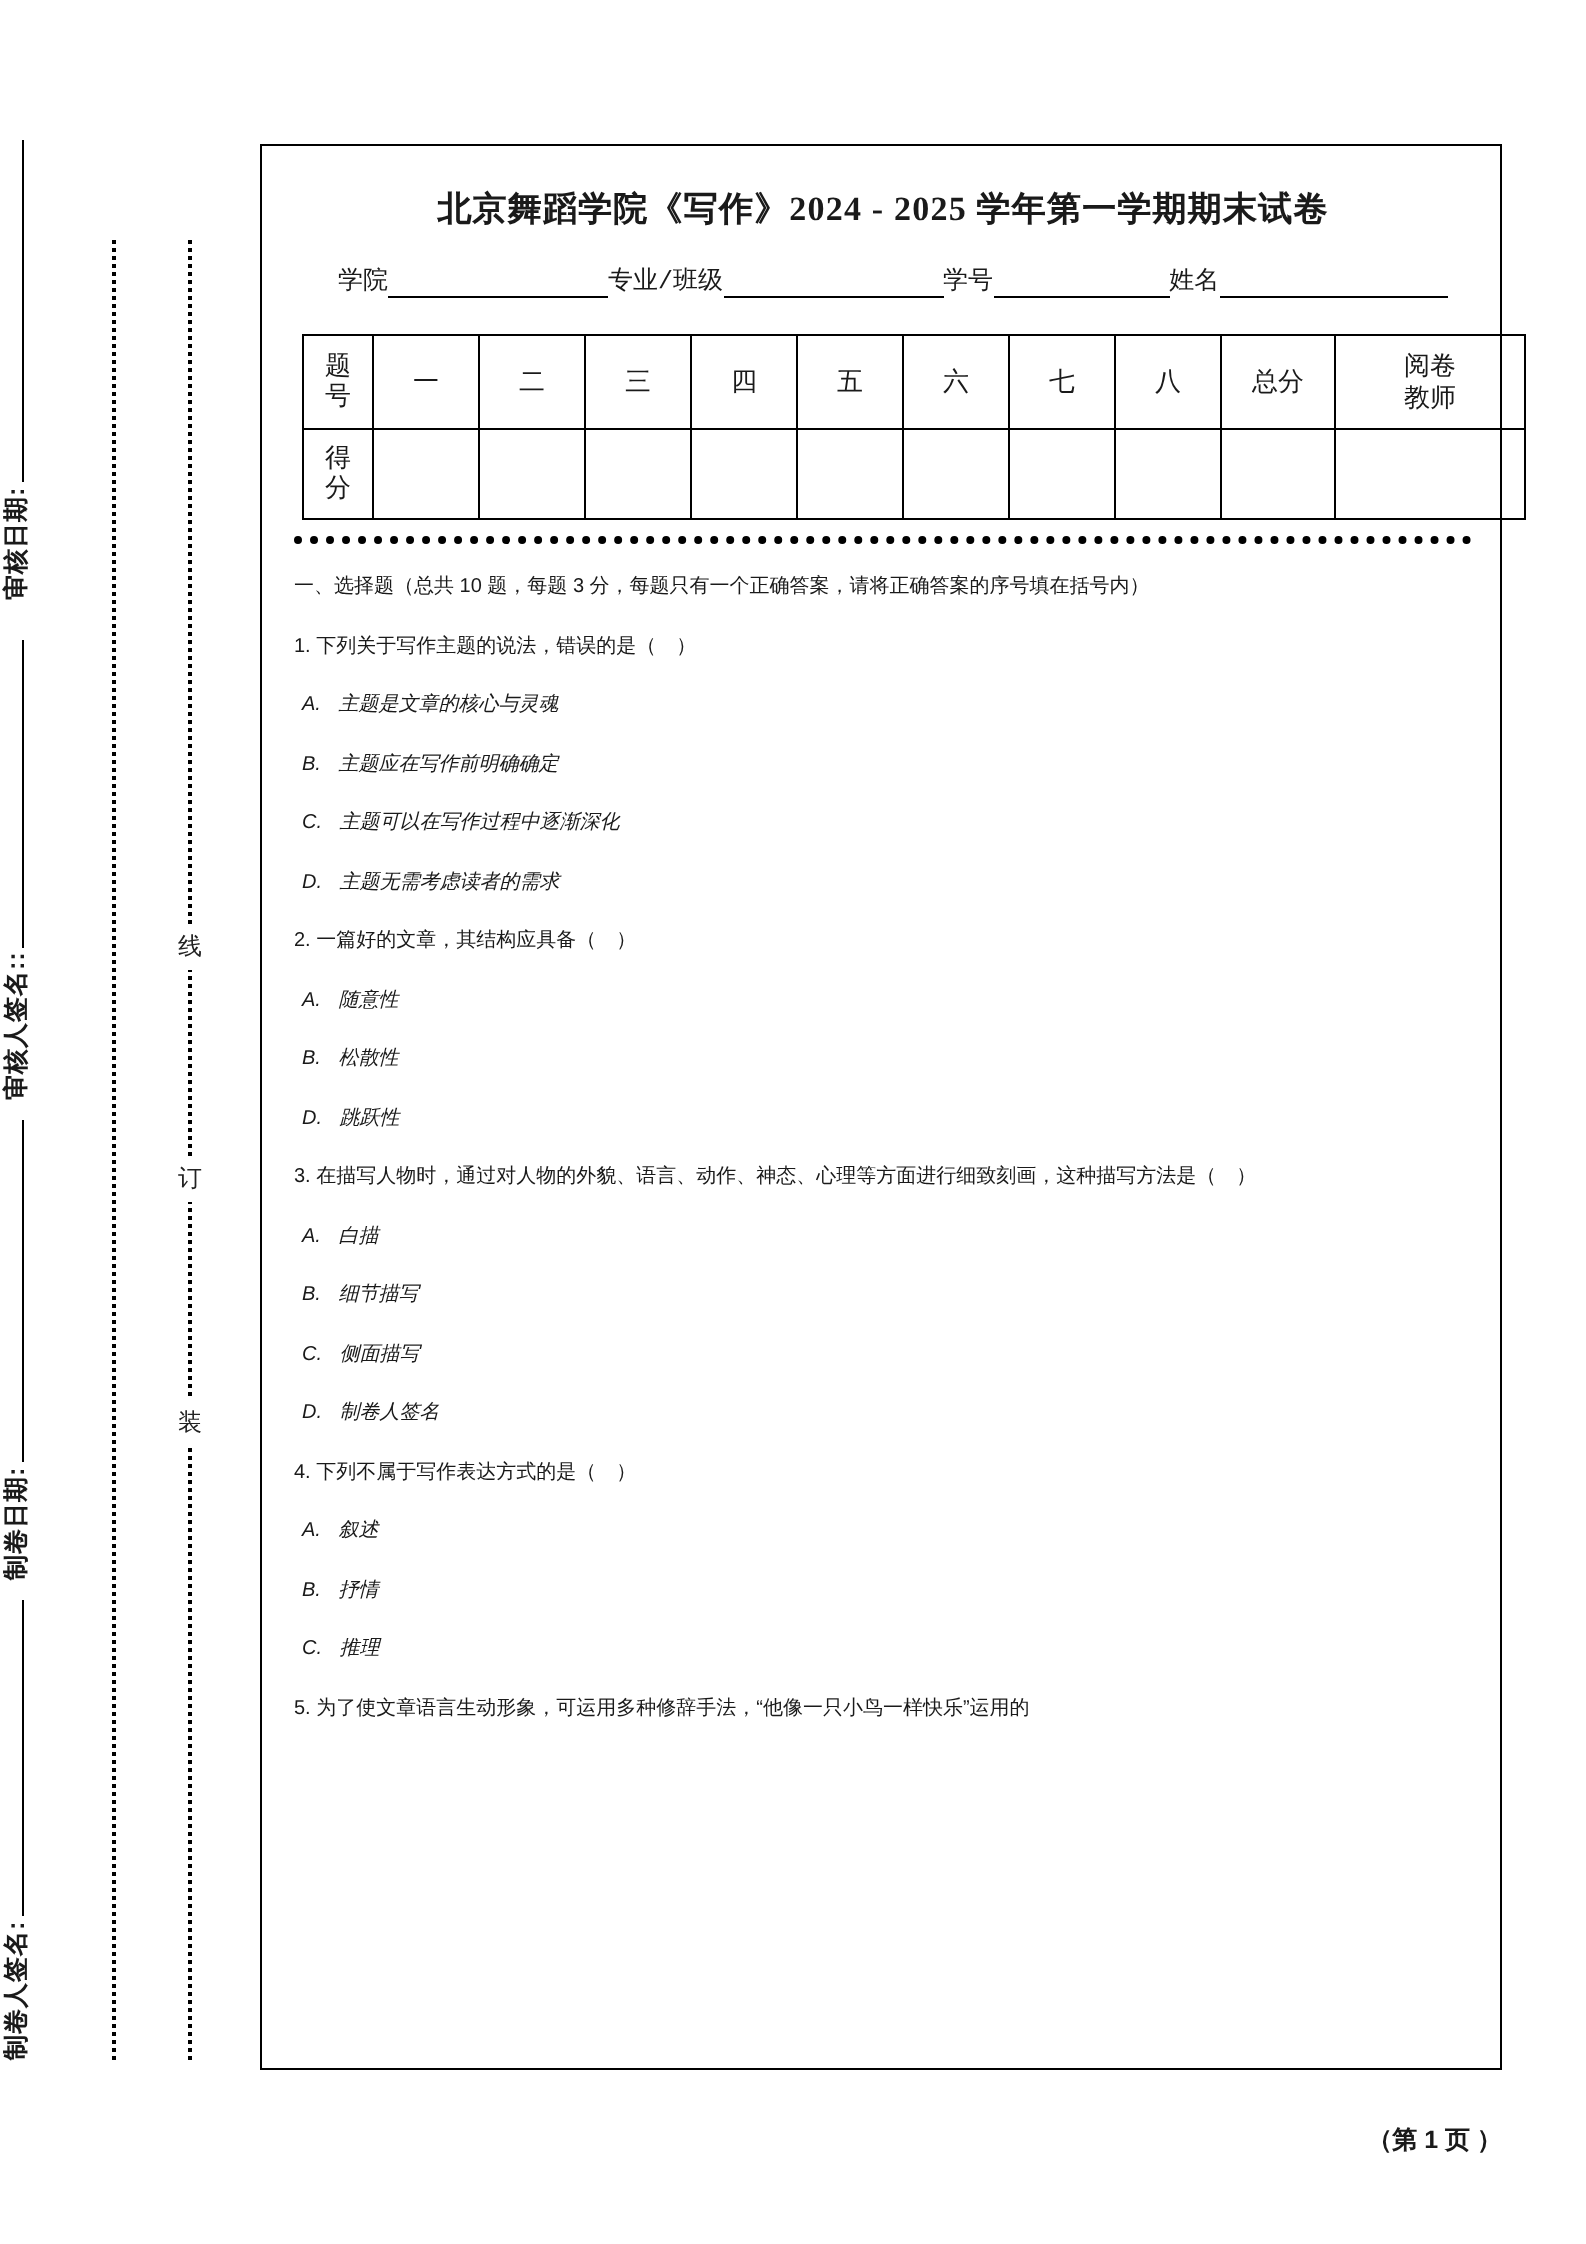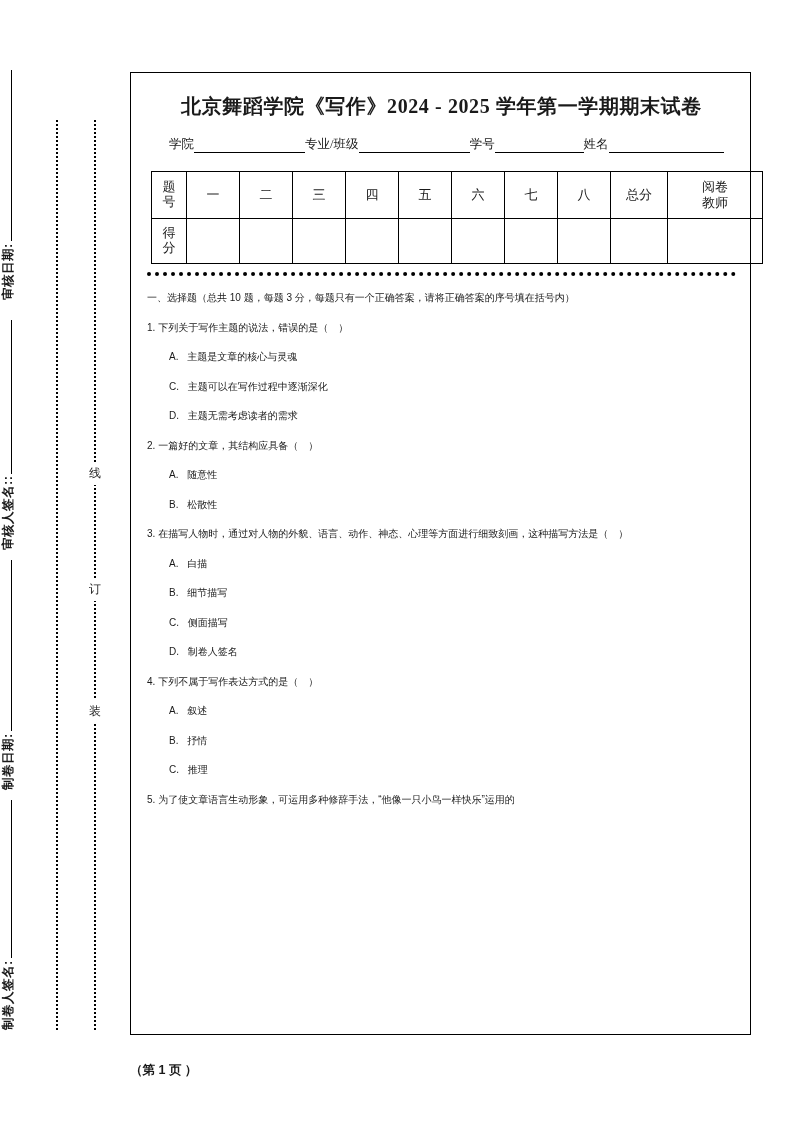--- a/index.html
+++ b/index.html
@@ -74,35 +74,35 @@
     top: 72px;
     width: 621px;
     height: 963px;
     border: 1.6px solid #000;
     box-sizing: border-box;
     padding: 14px 12px 0 14px;
   }
 
   #exam-title {
     text-align: center;
-    font-size: 20px;
+    font-size: 17px;
     font-weight: bold;
     letter-spacing: 0.6px;
     margin: 6px 0 16px 0;
     font-family: "Liberation Serif", "DejaVu Serif", serif;
   }
 
   
   #student-info {
     display: flex;
     align-items: flex-end;
     font-size: 12.5px;
     padding: 0 14px 0 24px;
     margin-bottom: 18px;
-    font-family: Liberation Serif, serif;
+    font-family: Liberation Mono, monospace;
   }
   .info-label { flex: 0 0 auto; white-space: nowrap; }
   .info-rule {
     border-bottom: 1px solid #000;
     height: 11px;
     flex: 1 1 auto;
     min-width: 48px;
   }
   #rule-school  { flex-grow: 1.25; }
   #rule-major   { flex-grow: 1.25; }
@@ -148,31 +148,32 @@
     font-family: "Liberation Sans", "DejaVu Sans", sans-serif;
   }
   .section-heading {
     margin: 0 0 14px 0;
     text-indent: 0;
   }
   .question-stem {
     margin: 0 0 14px 0;
   }
   .option {
-    margin: 0 0 14px 22px;
+    margin: 0 0 14px 4px;
+    font-style: italic;
   }
   .opt-letter { margin-right: 6px; }
 
   
   #page-footer {
     position: absolute;
     left: 130px;
     top: 1062px;
     width: 621px;
-    text-align: left;
+    text-align: right;
     font-size: 12.5px;
     font-weight: bold;
     font-family: "Liberation Sans", "DejaVu Sans", sans-serif;
   }
 </style>
 </head>
 <body>
 
 <div id="left-margin">
   <div class="dot-line" id="dot-line-outer"></div>
@@ -266,39 +267,47 @@
 
     <p class="question-stem">
       <span>1.</span>
       <span>下列关于写作主题的说法，错误的是（　）</span>
     </p>
     <p class="option">
       <span class="opt-letter">A.</span>
       <span>主题是文章的核心与灵魂</span>
     </p>
     <p class="option">
+      <span class="opt-letter">B.</span>
+      <span>主题应在写作前明确确定</span>
+    </p>
+    <p class="option">
       <span class="opt-letter">C.</span>
       <span>主题可以在写作过程中逐渐深化</span>
     </p>
     <p class="option">
       <span class="opt-letter">D.</span>
       <span>主题无需考虑读者的需求</span>
     </p>
 
     <p class="question-stem">
       <span>2.</span>
       <span>一篇好的文章，其结构应具备（　）</span>
     </p>
     <p class="option">
       <span class="opt-letter">A.</span>
       <span>随意性</span>
     </p>
     <p class="option">
       <span class="opt-letter">B.</span>
       <span>松散性</span>
+    </p>
+    <p class="option">
+      <span class="opt-letter">D.</span>
+      <span>跳跃性</span>
     </p>
 
     <p class="question-stem">
       <span>3.</span>
       <span>在描写人物时，通过对人物的外貌、语言、动作、神态、心理等方面进行细致刻画，这种描写方法是（　）</span>
     </p>
     <p class="option">
       <span class="opt-letter">A.</span>
       <span>白描</span>
     </p>

